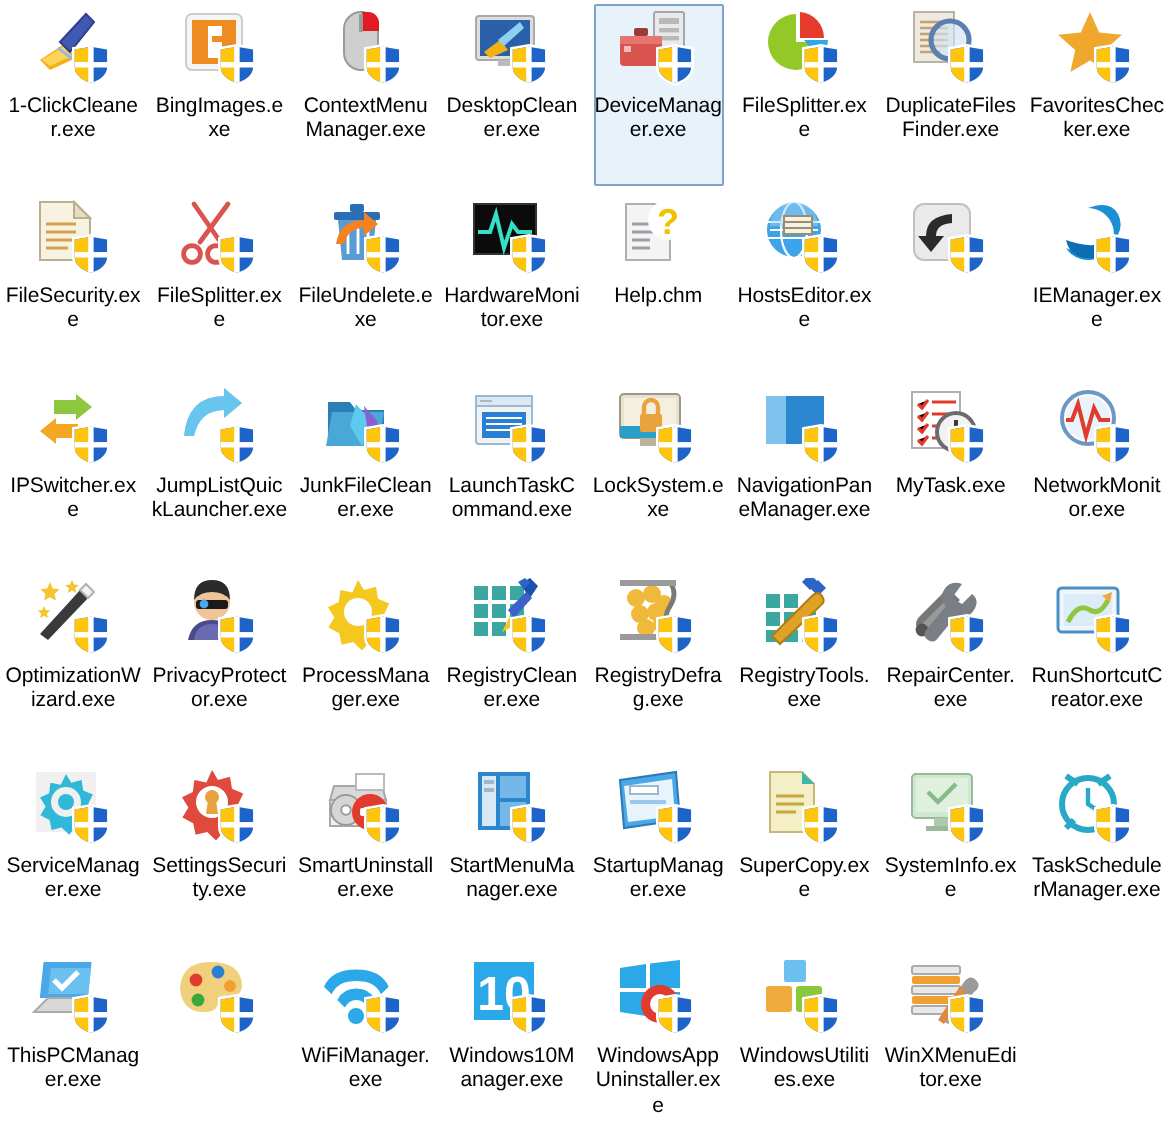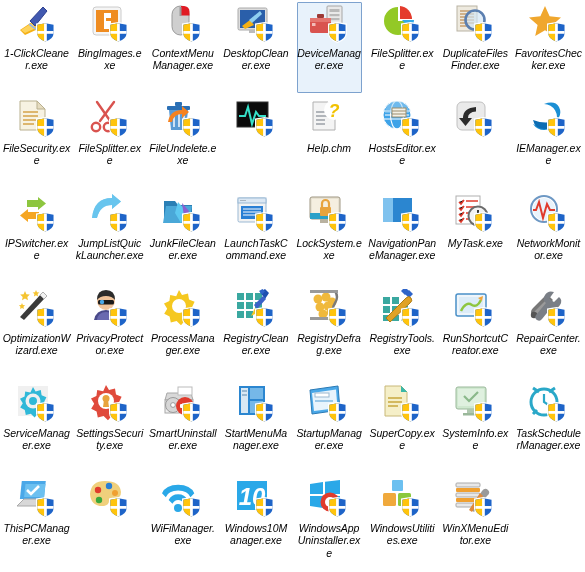--- a/index.html
+++ b/index.html
@@ -7,21 +7,20 @@
     width:585px;height:572px;
     background:#ffffff;
     font-family:"Liberation Sans", sans-serif;
     overflow:hidden;
   }
   #grid{
     display:grid;
     grid-template-columns:repeat(8, 73.125px);
     grid-auto-rows:95px;
     width:493px;
-    font-style:italic;
   }
   .cell{
     position:relative;
     display:flex;
     flex-direction:column;
     align-items:center;
     padding-top:4px;
     box-sizing:border-box;
   }
   .selbox{
@@ -272,20 +271,21 @@
           <path d="M4 17 h6 l3-9 l4 17 l4-12 l3 4 h7" fill="none" stroke="#35e0c8" stroke-width="2"></path>
           <g transform="translate(20,18) scale(1.05)">
             <path d="M0 1.5 L9 0 L18 1.5 L18 11 Q18 17 9 20 Q0 17 0 11 Z" fill="#ffffff"></path>
             <path d="M1.3 2.6 L9 1.3 L16.7 2.6 L16.7 11 Q16.7 16 9 18.6 Q1.3 16 1.3 11 Z" fill="#1e64c8"></path>
             <path d="M1.3 2.6 L9 1.3 L9 18.6 Q1.3 16 1.3 11 Z" fill="#ffc40c"></path>
             <rect x="7.7" y="1.4" width="2.6" height="17" fill="#ffffff"></rect>
             <rect x="1.3" y="8.6" width="15.4" height="2.6" fill="#ffffff"></rect>
           </g>
         </svg>
       </div>
+      <div class="label">HardwareMonitor.exe</div>
     </div>
     <div class="cell">
       <div class="icon-wrap">
         <svg width="42" height="40" viewBox="0 0 42 40" xmlns="http://www.w3.org/2000/svg">
           <path d="M5 3 h15 l7 7 v21 h-22 z" fill="#f4f4f4" stroke="#b0b0b0"></path>
           <g stroke="#9aa0a6" stroke-width="1.4">
             <path d="M8 13h12M8 17h12M8 21h9M8 25h9"></path>
           </g>
           <circle cx="26" cy="11" r="10" fill="#ffffff"></circle>
           <text x="26" y="18" font-size="18" font-family="Liberation Sans, sans-serif" font-weight="bold" fill="#f2c200" text-anchor="middle">?</text>
@@ -629,52 +629,52 @@
             <rect x="7.7" y="1.4" width="2.6" height="17" fill="#ffffff"></rect>
             <rect x="1.3" y="8.6" width="15.4" height="2.6" fill="#ffffff"></rect>
           </g>
         </svg>
       </div>
       <div class="label">RegistryTools.exe</div>
     </div>
     <div class="cell">
       <div class="icon-wrap">
         <svg width="42" height="40" viewBox="0 0 42 40" xmlns="http://www.w3.org/2000/svg">
+          <path d="M6 27 q-4-4 0-8 L20 5 l6 6 L12 25 q-3 4-6 2 z" fill="#777777"></path>
+          <path d="M8 26 q-2-2 0-4 l13-13 l3 3 l-13 13 q-1 2-3 1 z" fill="#9a9a9a"></path>
+          <circle cx="7" cy="26" r="3.2" fill="#555555"></circle>
+          <path d="M27 3 q-6-2 -9 3 q-3 5 1 8 l-10 12 q-2 3 1 5 q3 2 5-1 l9-11 q6 2 9-3 q3-5-1-8 l-5 5 l-5-3 z" fill="#7a7f86"></path>
+          <g transform="translate(20,18) scale(1.05)">
+            <path d="M0 1.5 L9 0 L18 1.5 L18 11 Q18 17 9 20 Q0 17 0 11 Z" fill="#ffffff"></path>
+            <path d="M1.3 2.6 L9 1.3 L16.7 2.6 L16.7 11 Q16.7 16 9 18.6 Q1.3 16 1.3 11 Z" fill="#1e64c8"></path>
+            <path d="M1.3 2.6 L9 1.3 L9 18.6 Q1.3 16 1.3 11 Z" fill="#ffc40c"></path>
+            <rect x="7.7" y="1.4" width="2.6" height="17" fill="#ffffff"></rect>
+            <rect x="1.3" y="8.6" width="15.4" height="2.6" fill="#ffffff"></rect>
+          </g>
+        </svg>
+      </div>
+      <div class="label">RepairCenter.exe</div>
+    </div>
+    <div class="cell">
+      <div class="icon-wrap">
+        <svg width="42" height="40" viewBox="0 0 42 40" xmlns="http://www.w3.org/2000/svg">
           <rect x="2" y="5" width="30" height="22" rx="2" fill="#eef5fb" stroke="#4a90c8" stroke-width="1.5"></rect>
           <rect x="5" y="8" width="24" height="16" fill="#dcecf8"></rect>
           <path d="M7 22 q5-10 11-6 q5 3 9-5" fill="none" stroke="#8ec63f" stroke-width="2.5"></path>
           <path d="M24 9 l5-2 l-1 5 z" fill="#f2a63a"></path>
           <g transform="translate(20,18) scale(1.05)">
             <path d="M0 1.5 L9 0 L18 1.5 L18 11 Q18 17 9 20 Q0 17 0 11 Z" fill="#ffffff"></path>
             <path d="M1.3 2.6 L9 1.3 L16.7 2.6 L16.7 11 Q16.7 16 9 18.6 Q1.3 16 1.3 11 Z" fill="#1e64c8"></path>
             <path d="M1.3 2.6 L9 1.3 L9 18.6 Q1.3 16 1.3 11 Z" fill="#ffc40c"></path>
             <rect x="7.7" y="1.4" width="2.6" height="17" fill="#ffffff"></rect>
             <rect x="1.3" y="8.6" width="15.4" height="2.6" fill="#ffffff"></rect>
           </g>
         </svg>
       </div>
       <div class="label">RunShortcutCreator.exe</div>
-    </div>
-    <div class="cell">
-      <div class="icon-wrap">
-        <svg width="42" height="40" viewBox="0 0 42 40" xmlns="http://www.w3.org/2000/svg">
-          <path d="M6 27 q-4-4 0-8 L20 5 l6 6 L12 25 q-3 4-6 2 z" fill="#777777"></path>
-          <path d="M8 26 q-2-2 0-4 l13-13 l3 3 l-13 13 q-1 2-3 1 z" fill="#9a9a9a"></path>
-          <circle cx="7" cy="26" r="3.2" fill="#555555"></circle>
-          <path d="M27 3 q-6-2 -9 3 q-3 5 1 8 l-10 12 q-2 3 1 5 q3 2 5-1 l9-11 q6 2 9-3 q3-5-1-8 l-5 5 l-5-3 z" fill="#7a7f86"></path>
-          <g transform="translate(20,18) scale(1.05)">
-            <path d="M0 1.5 L9 0 L18 1.5 L18 11 Q18 17 9 20 Q0 17 0 11 Z" fill="#ffffff"></path>
-            <path d="M1.3 2.6 L9 1.3 L16.7 2.6 L16.7 11 Q16.7 16 9 18.6 Q1.3 16 1.3 11 Z" fill="#1e64c8"></path>
-            <path d="M1.3 2.6 L9 1.3 L9 18.6 Q1.3 16 1.3 11 Z" fill="#ffc40c"></path>
-            <rect x="7.7" y="1.4" width="2.6" height="17" fill="#ffffff"></rect>
-            <rect x="1.3" y="8.6" width="15.4" height="2.6" fill="#ffffff"></rect>
-          </g>
-        </svg>
-      </div>
-      <div class="label">RepairCenter.exe</div>
     </div>
     <div class="cell">
       <div class="icon-wrap">
         <svg width="42" height="40" viewBox="0 0 42 40" xmlns="http://www.w3.org/2000/svg">
           <rect x="2" y="2" width="30" height="30" fill="#f0f0f0"></rect>
           <path d="M17 3 l2.6 4.4 l5.2-1.4 l.8 5.2 l4.8 2 l-2.2 4.6 l3 4.2 l-4.4 2.8 l.4 5.2 l-5.2-.6 l-3.4 4 l-3.8-3.6 l-5 1.2 l-1-5 l-4.6-2.4 l2.6-4.4 l-2.8-4.4 l4.6-2.2 l.6-5.2 l5.2 1 z" fill="#2fb8d8"></path>
           <circle cx="17" cy="17" r="7.5" fill="#f0f0f0"></circle>
           <circle cx="17" cy="17" r="4" fill="#2fb8d8"></circle>
           <g transform="translate(20,18) scale(1.05)">
             <path d="M0 1.5 L9 0 L18 1.5 L18 11 Q18 17 9 20 Q0 17 0 11 Z" fill="#ffffff"></path>

